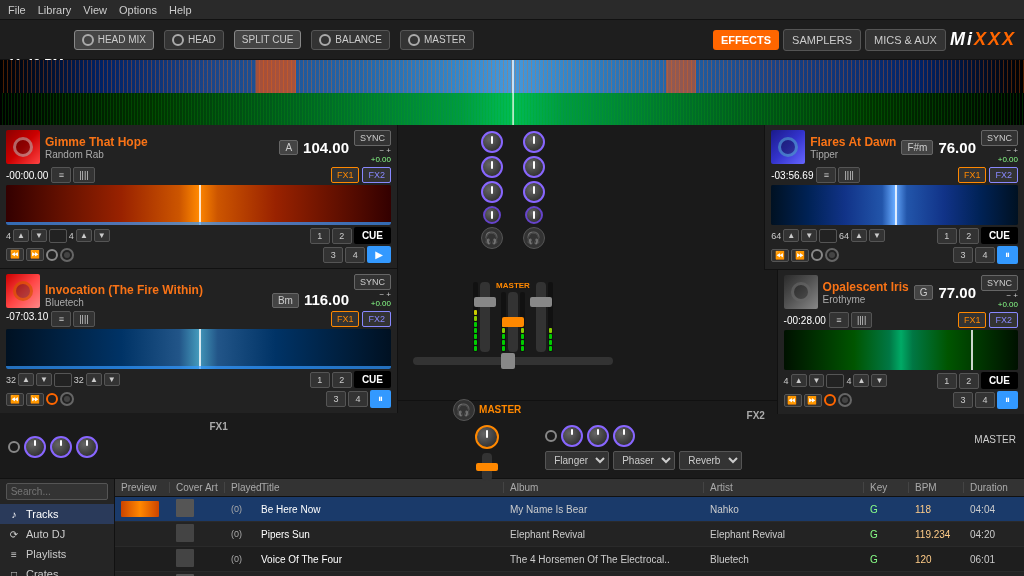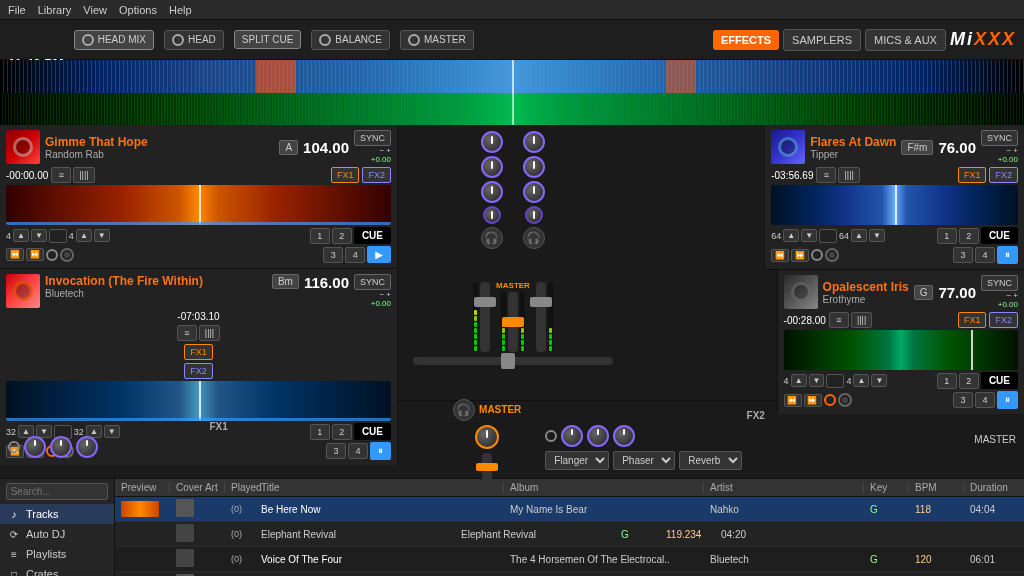--- a/index.html
+++ b/index.html
@@ -536,37 +536,37 @@
         <span class="power-icon" style="width:12px;height:12px;border:2px solid #888;border-radius:50%;display:inline-block;"></span>
         <span class="spinny" style="width:14px;height:14px;border-radius:50%;border:2px solid #666;display:inline-block;"></span>
         <span style="flex:1;"></span>
         <button class="deck-btn">3</button>
         <button class="deck-btn">4</button>
         <button class="play-btn">▶</button>
       </div>
     </div>
 
     <div style="flex:1;background:#222;padding:5px 6px;border-right:1px solid #111;">
-      <div style="display:flex;align-items:flex-start;gap:5px;margin-bottom:3px;">
+      <div style="display:flex;align-items:flex-end;gap:5px;margin-bottom:3px;">
         <div class="deck-art deck2" style="width:34px;height:34px;border-radius:2px;display:flex;align-items:center;justify-content:center;">
           <div style="width:20px;height:20px;border-radius:50%;border:3px solid rgba(255,100,0,0.6);background:rgba(0,0,0,0.3);"></div>
         </div>
         <div style="flex:1;min-width:0;">
           <div class="track-name">Invocation (The Fire Within)</div>
           <div class="artist-name">Bluetech</div>
         </div>
         <span style="background:#444;border:1px solid #666;border-radius:2px;padding:1px 5px;font-size:10px;color:#ccc;">Bm</span>
         <span style="color:#fff;font-size:15px;font-weight:bold;">116.00</span>
         <div style="display:flex;flex-direction:column;align-items:flex-end;">
           <button class="sync-btn">SYNC</button>
           <span style="color:#ccc;font-size:8px;">− +</span>
           <span style="color:#88ff88;font-size:8px;">+0.00</span>
         </div>
       </div>
-      <div style="display:flex;gap:3px;align-items:center;margin-bottom:2px;flex-direction:column;">
+      <div style="display:flex;gap:3px;margin-bottom:2px;">
         <span style="color:#fff;font-size:10px;">-07:03.10</span>
         <div style="flex:1;display:flex;align-items:center;gap:2px;">
           <span class="deck-btn">≡</span>
           <span class="deck-btn">||||</span>
         </div>
         <button class="deck-btn fx1">FX1</button>
         <button class="deck-btn fx2">FX2</button>
       </div>
       <div class="wf-container" style="height:40px;">
         <div style="position:absolute;top:0;left:0;right:0;bottom:0;background:linear-gradient(to right,#001122 0%,#002244 15%,#003366 30%,#225588 45%,#4499bb 50%,#225588 55%,#003366 70%,#002244 85%,#001122 100%);"></div>
@@ -885,20 +885,21 @@
         <span class="td col-album">My Name Is Bear</span>
         <span class="td col-artist">Nahko</span>
         <span class="td col-key key-col">G</span>
         <span class="td col-bpm bpm-col">118</span>
         <span class="td col-duration">04:04</span>
       </div>
       <div class="table-row">
         <span class="td col-preview"></span>
         <span class="td" style="width:55px;"><div style="width:18px;height:18px;background:#444;border-radius:1px;display:inline-block;"></div></span>
         <span class="td played col-played">(0)</span>
+        <span class="td col-title track-title-col">Pipers Sun</span>
         <span class="td col-album">Elephant Revival</span>
         <span class="td col-artist">Elephant Revival</span>
         <span class="td col-key key-col">G</span>
         <span class="td col-bpm bpm-col">119.234</span>
         <span class="td col-duration">04:20</span>
       </div>
       <div class="table-row">
         <span class="td col-preview"></span>
         <span class="td" style="width:55px;"><div style="width:18px;height:18px;background:#444;border-radius:1px;display:inline-block;"></div></span>
         <span class="td played col-played">(0)</span>

